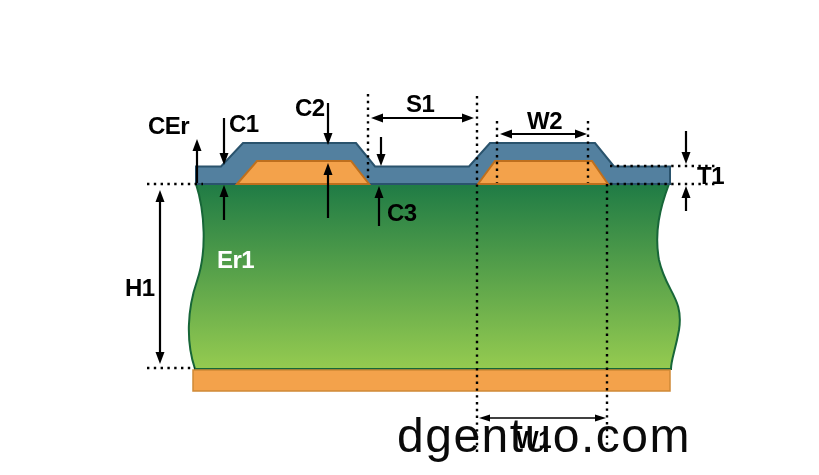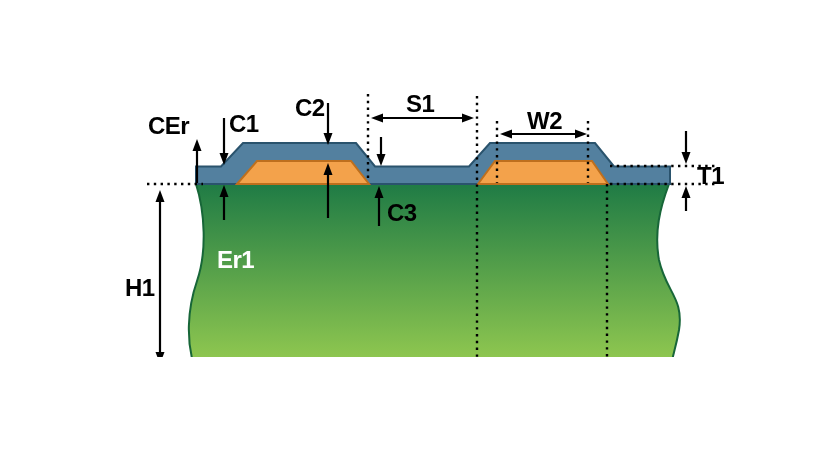--- a/index.html
+++ b/index.html
@@ -1,16 +1,16 @@
 <!DOCTYPE html>
 <html><head>
 <meta charset="utf-8">
 <style>
   html,body{margin:0;padding:0;background:#fff;}
-  #canvas{position:relative;width:819px;height:357px;background:#fff;overflow:hidden;
+  #canvas{position:relative;width:819px;height:475px;background:#fff;overflow:hidden;
           font-family:"Liberation Sans",sans-serif;}
   svg{display:block;}
   .dim-line{fill:none;stroke-width:2.2;}
   .dim-line.thin{stroke-width:1.6;}
   .dim-head{stroke:none;}
   .dotted{fill:none;stroke-width:2.4;stroke-dasharray:2.4 4.4;stroke-linecap:butt;}
   .lbl{font-family:"Liberation Sans",sans-serif;font-weight:700;font-size:24px;letter-spacing:-0.5px;}
   .wm{font-family:"Liberation Sans",sans-serif;font-weight:400;font-size:48px;letter-spacing:1.5px;}
 </style>
 </head>

